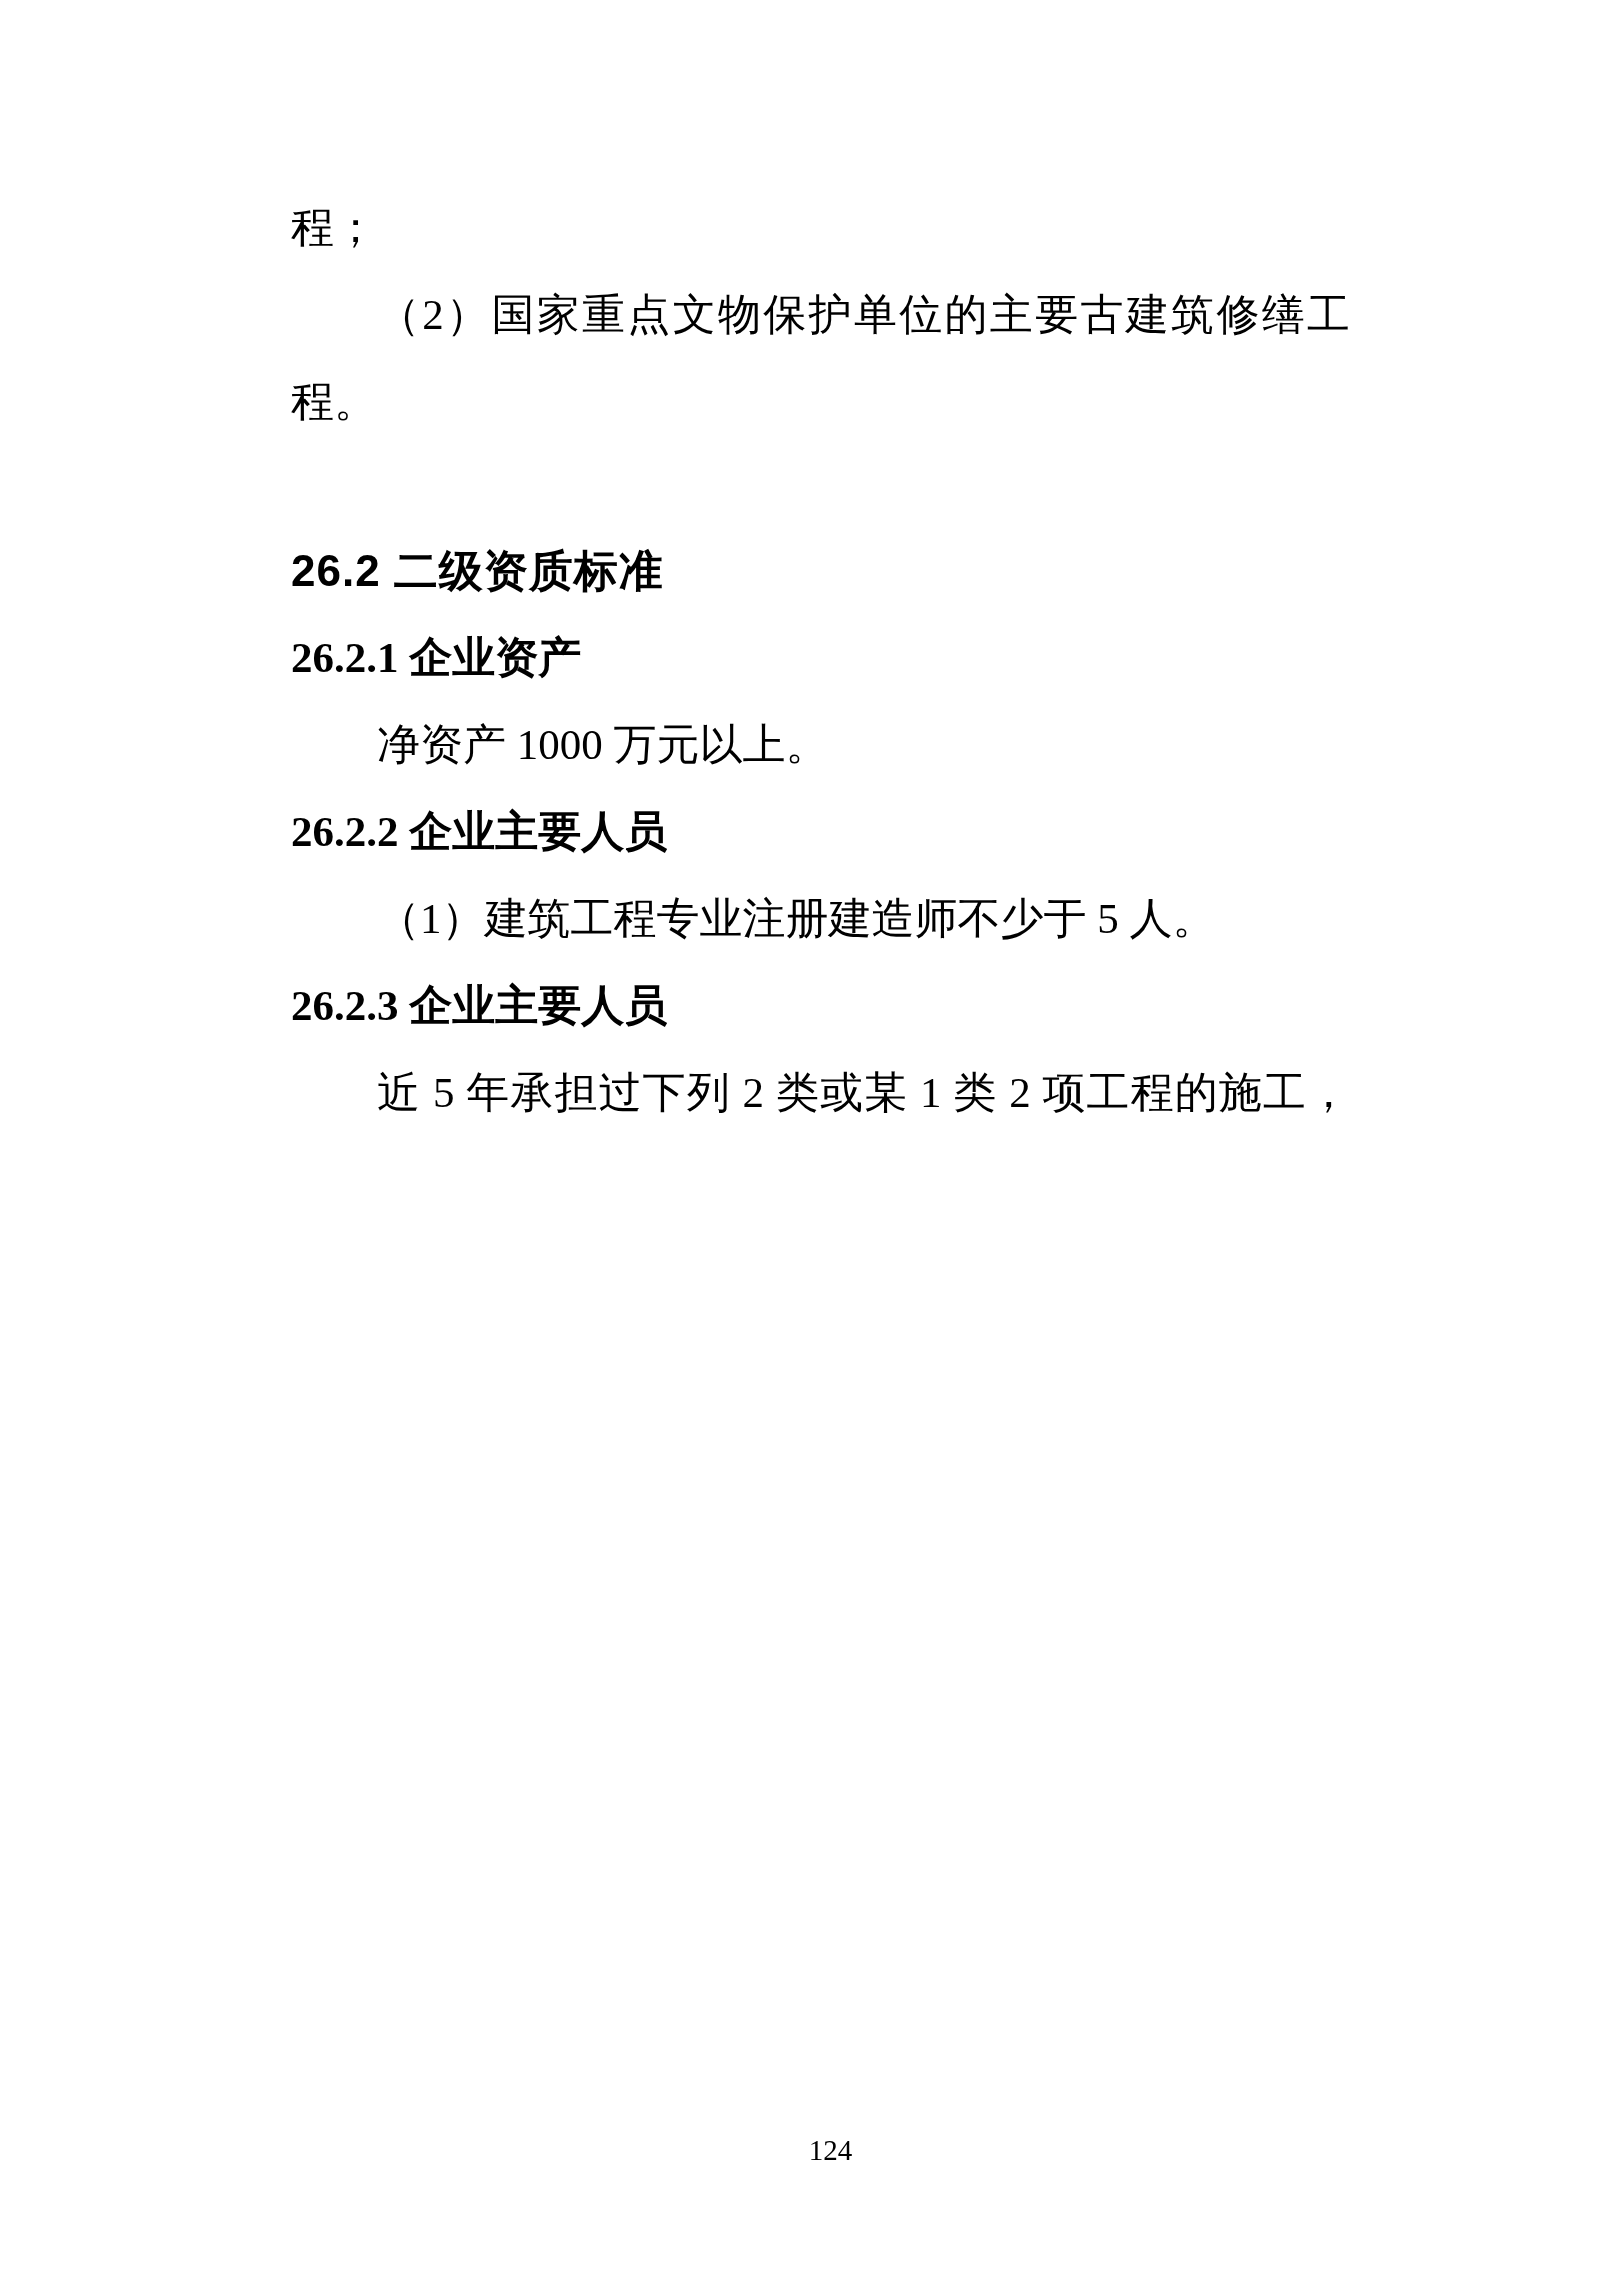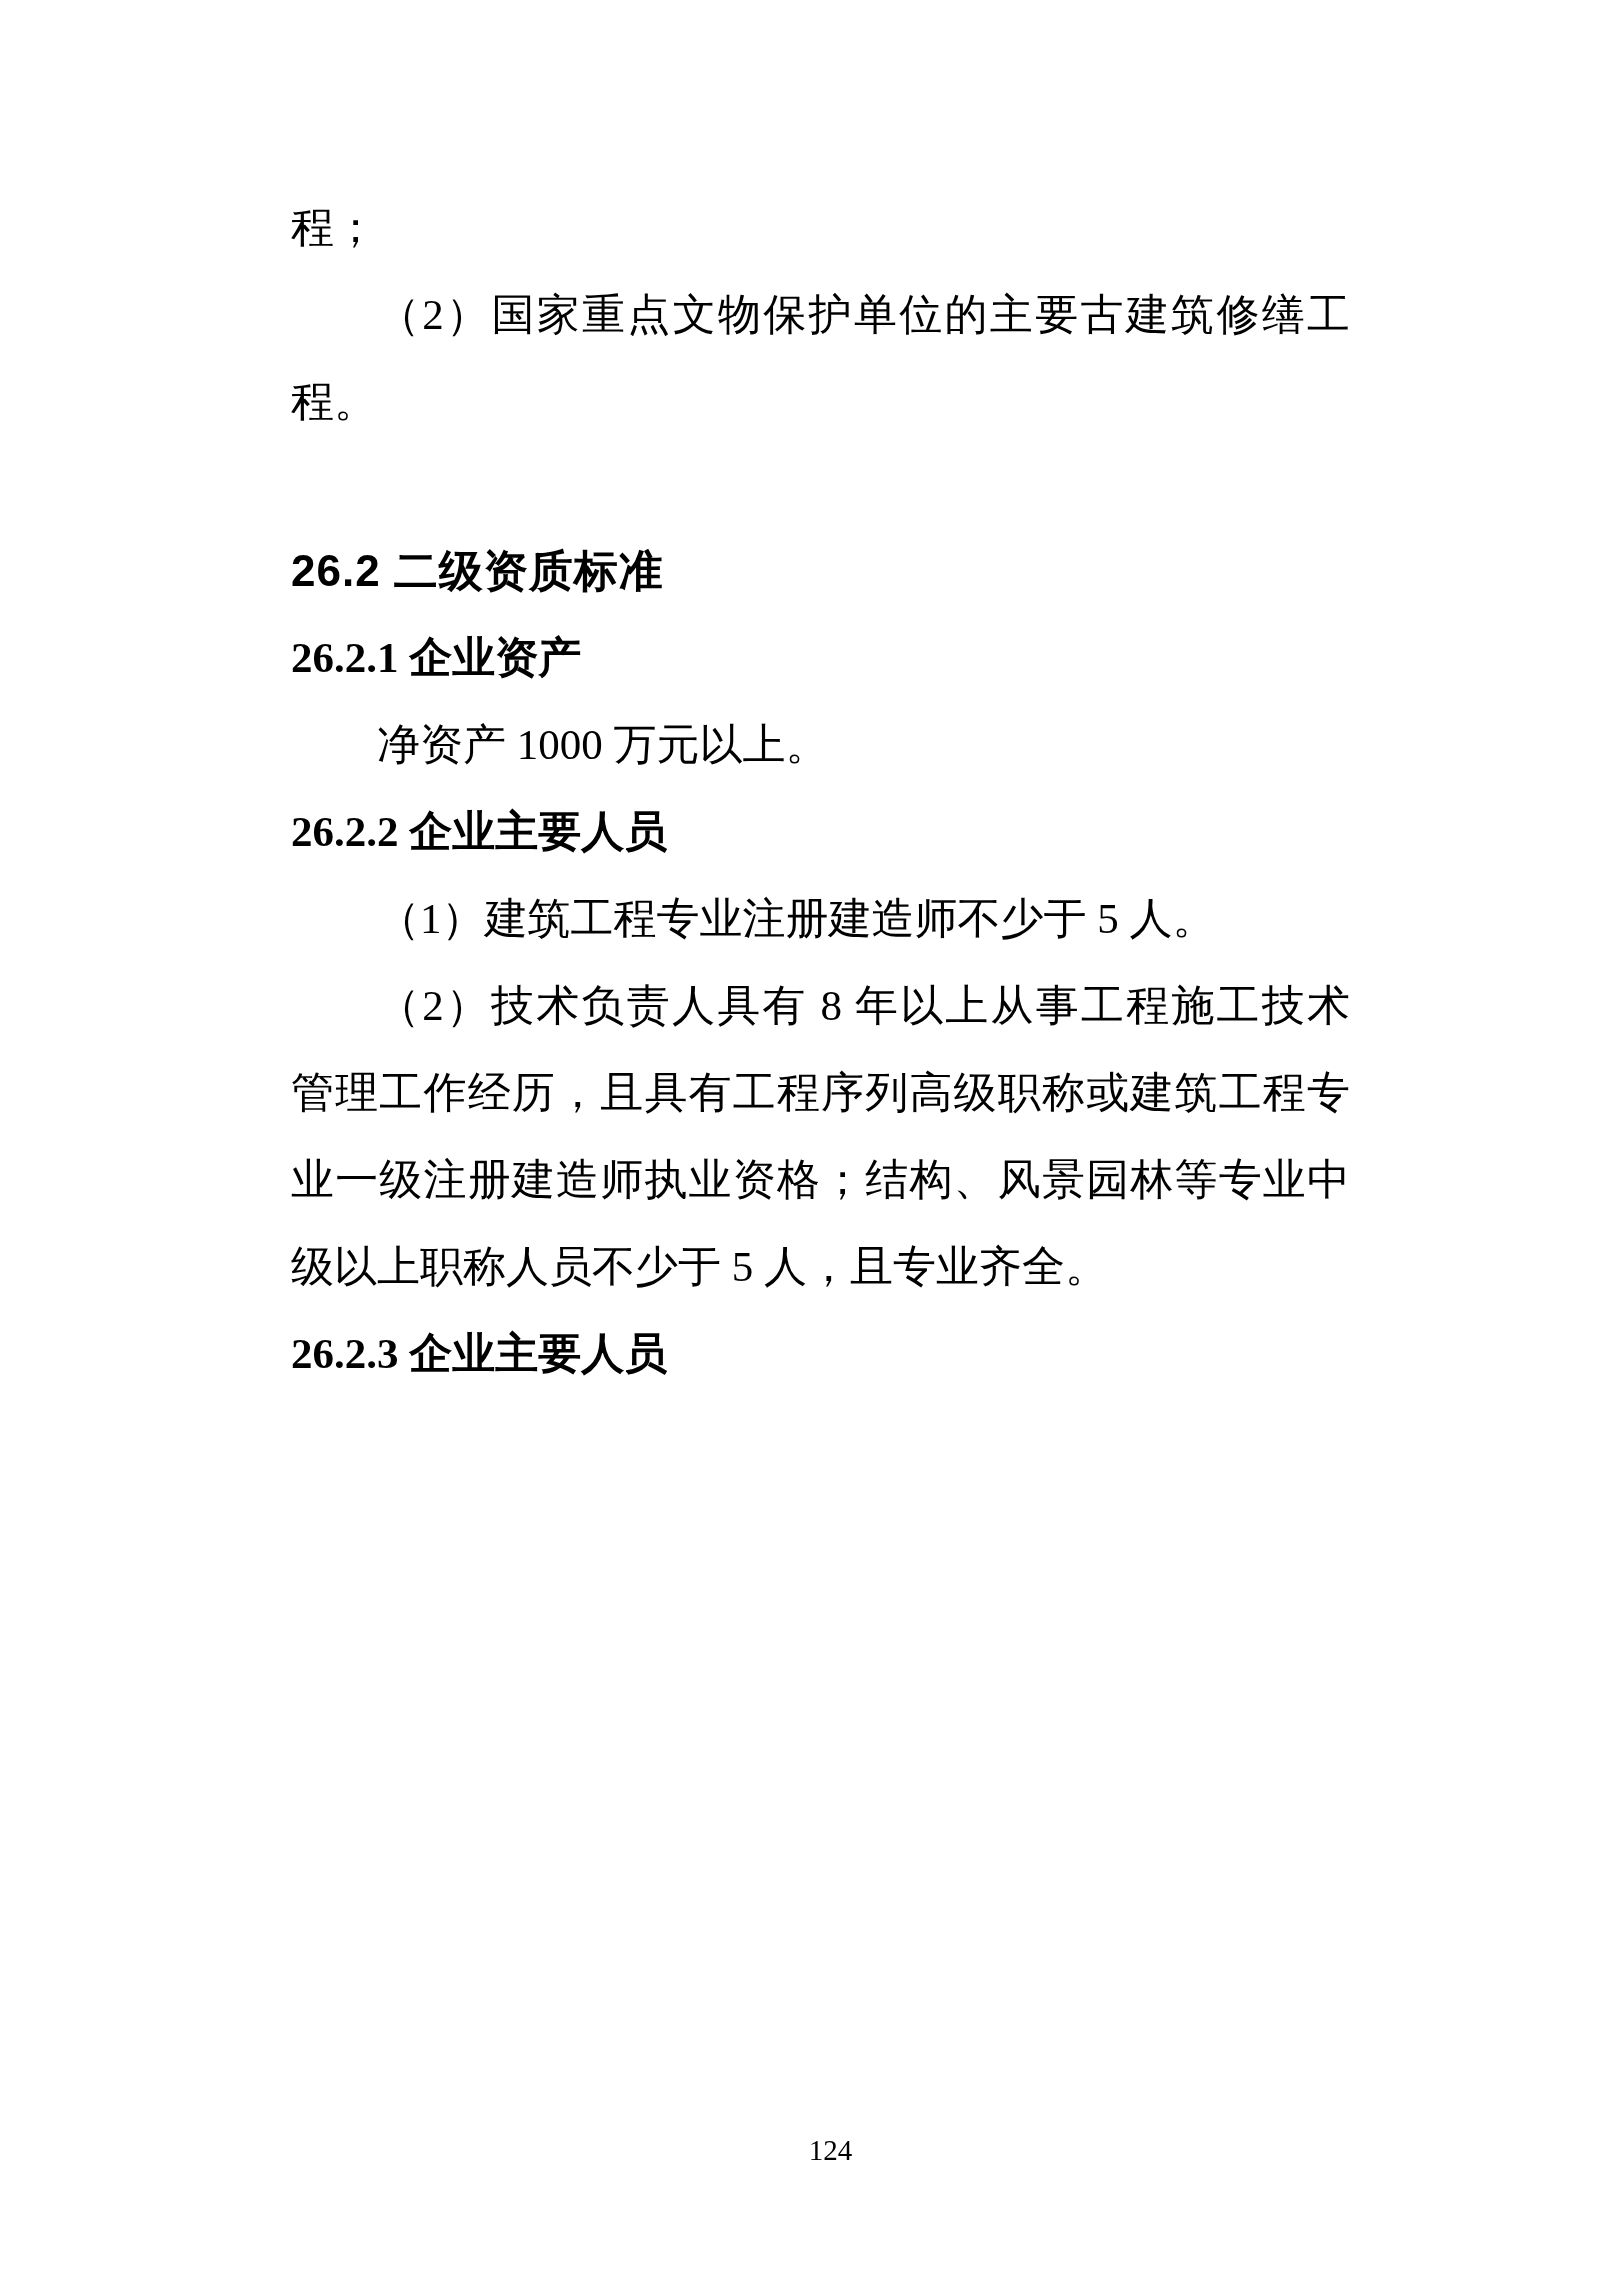--- a/index.html
+++ b/index.html
@@ -82,25 +82,22 @@
       </div>
       <div class="block body indent">
         <div class="line">净资产 1000 万元以上。</div>
       </div>
       <div class="block h2">
         <div class="line">26.2.2 企业主要人员</div>
       </div>
       <div class="block body indent">
         <div class="line">（1）建筑工程专业注册建造师不少于 5 人。</div>
       </div>
-      <div class="block body indent">
-        <div class="line stretch">（2）技术负责人具有 8 年以上从事工程施工技术</div>
-        <div class="line stretch">管理工作经历，且具有工程序列高级职称或建筑工程专</div>
-        <div class="line stretch">业一级注册建造师执业资格；结构、风景园林等专业中</div>
-        <div class="line">级以上职称人员不少于 5 人，且专业齐全。</div>
-      </div>
       <div class="block h2">
         <div class="line">26.2.3 企业主要人员</div>
+      </div>
+      <div class="block body indent">
+        <div class="line stretch">近 5 年承担过下列 2 类或某 1 类 2 项工程的施工，</div>
       </div>
     </div>
   <div class="page-number">124</div>
 </div>
 
 
 </body></html>

